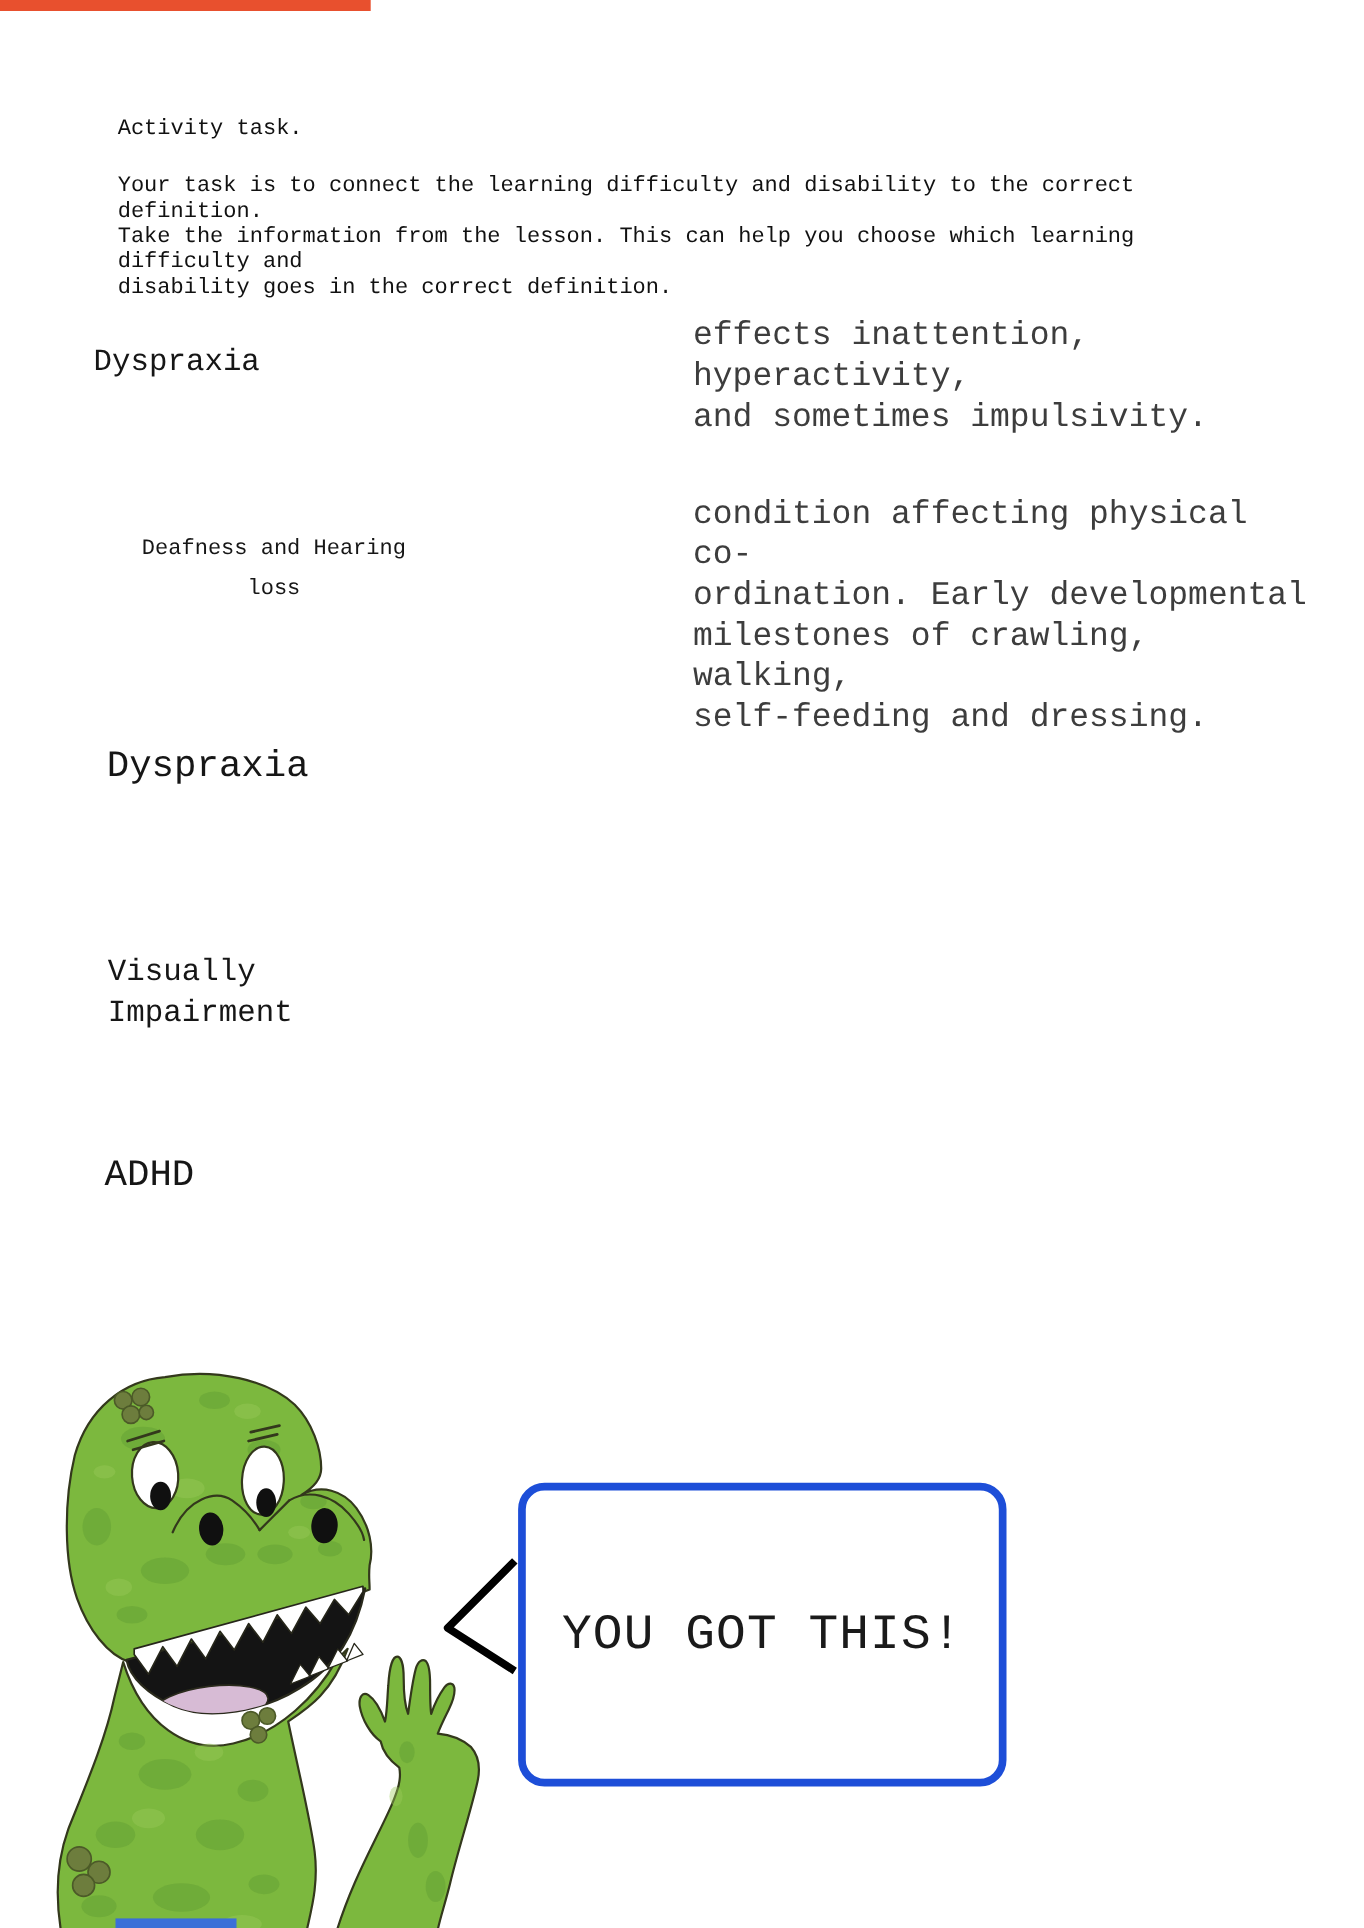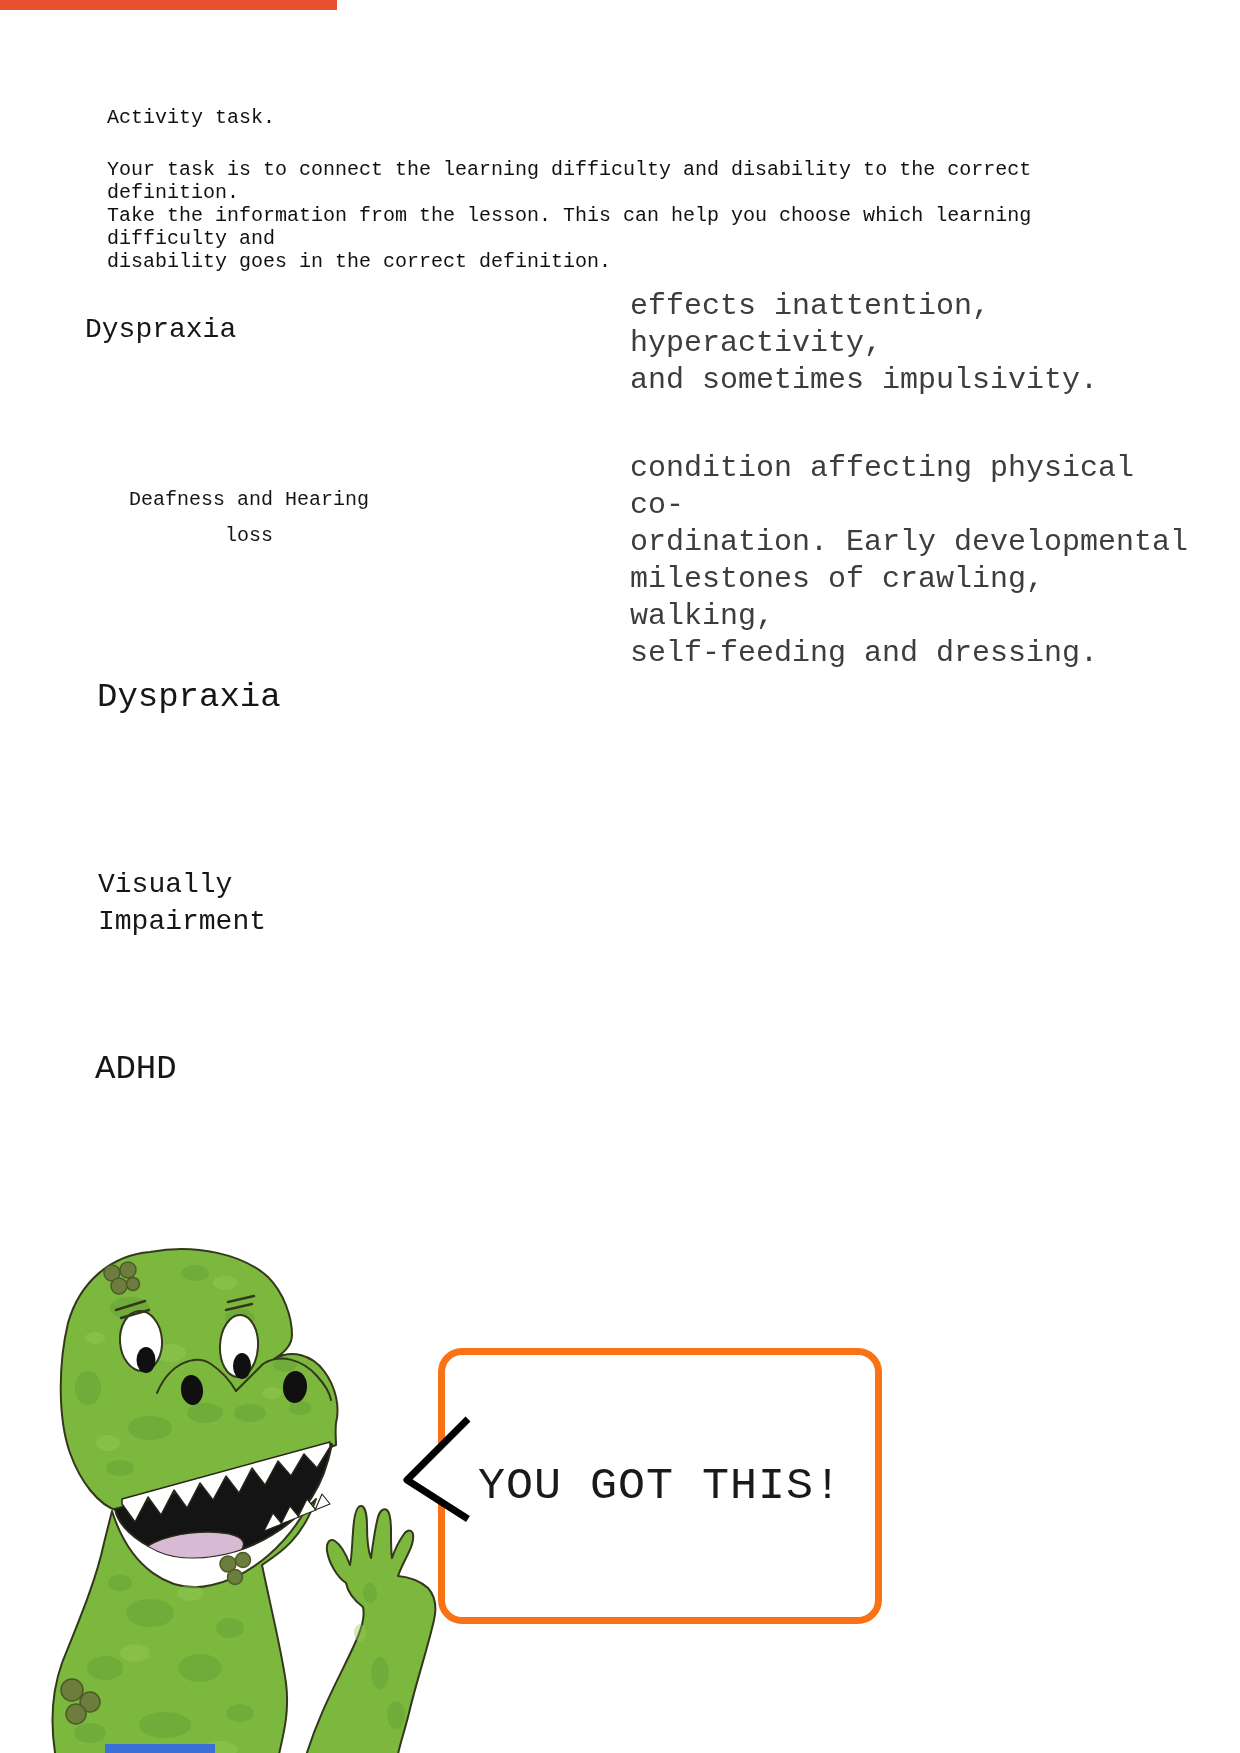--- a/index.html
+++ b/index.html
@@ -37,22 +37,22 @@
     left:630px;width:570px;font-size:30px;line-height:37px;color:#3d3d3d;
     white-space:pre-wrap;z-index:1;
   }
   .def-1{top:288px;}
   .def-2{top:450px;}
   .def-3{top:658px;}
   .def-4{top:884px;}
   .def-5{top:1058px;}
   .def-clip{left:628px;top:1196px;width:580px;height:18px;background:#ffffff;z-index:2;}
   .speech-bubble{
-    left:438px;top:1348px;width:430px;height:262px;background:#ffffff;
-    border:7px solid #f97316;border-radius:24px;
+    left:471px;top:1348px;width:430px;height:262px;background:#ffffff;
+    border:7px solid #1d4ed8;border-radius:24px;
     display:flex;align-items:center;justify-content:center;z-index:5;
   }
   .speech-bubble-text{font-size:45px;color:#1a1a1a;letter-spacing:1px;}
   .bubble-tail{left:398px;top:1412px;width:74px;height:112px;z-index:6;}
   .dino{left:0;top:1113px;width:470px;height:640px;z-index:1;}
   .dino-fill{fill:var(--dino-green);}
   .mot-d{fill:var(--dino-dark);opacity:.35;}
   .mot-l{fill:var(--dino-light);opacity:.4;}
   .spot{fill:var(--dino-spot);stroke:#4c5a28;stroke-width:1.5;}
 </style>

